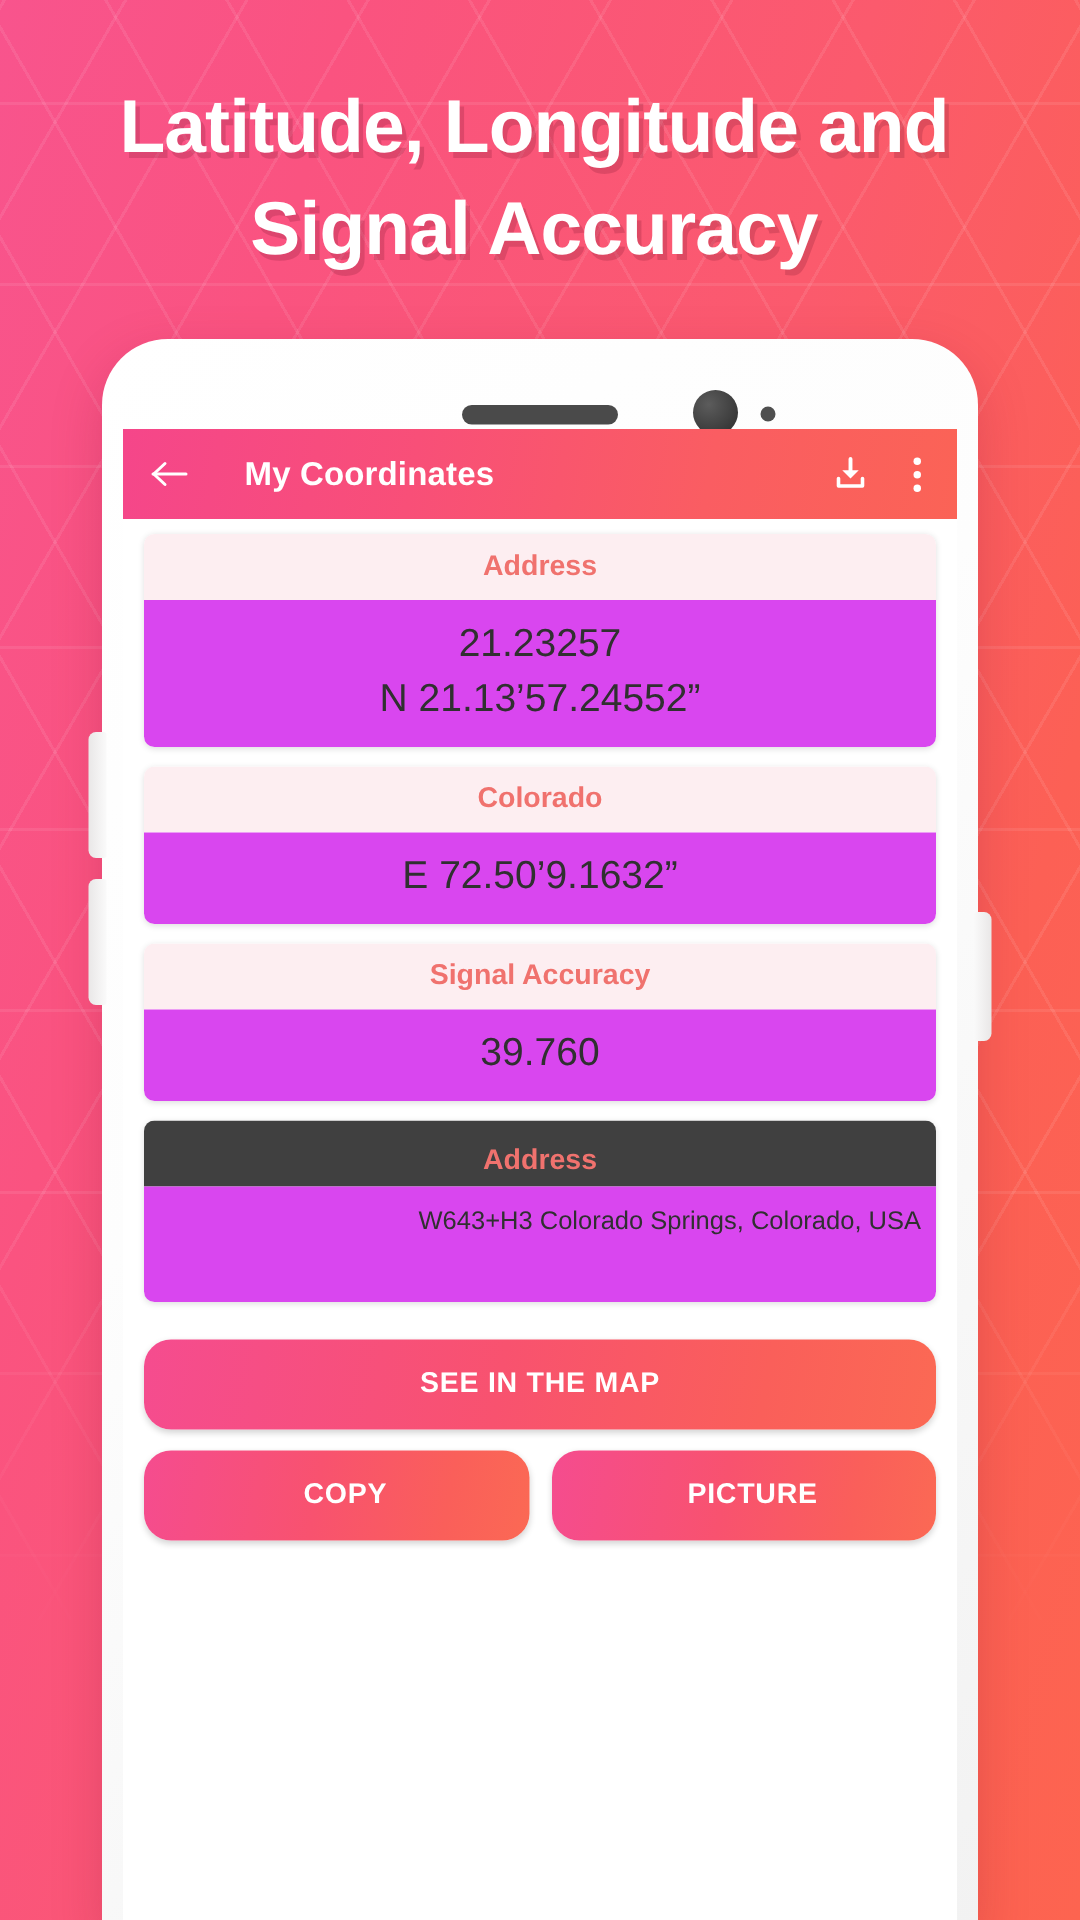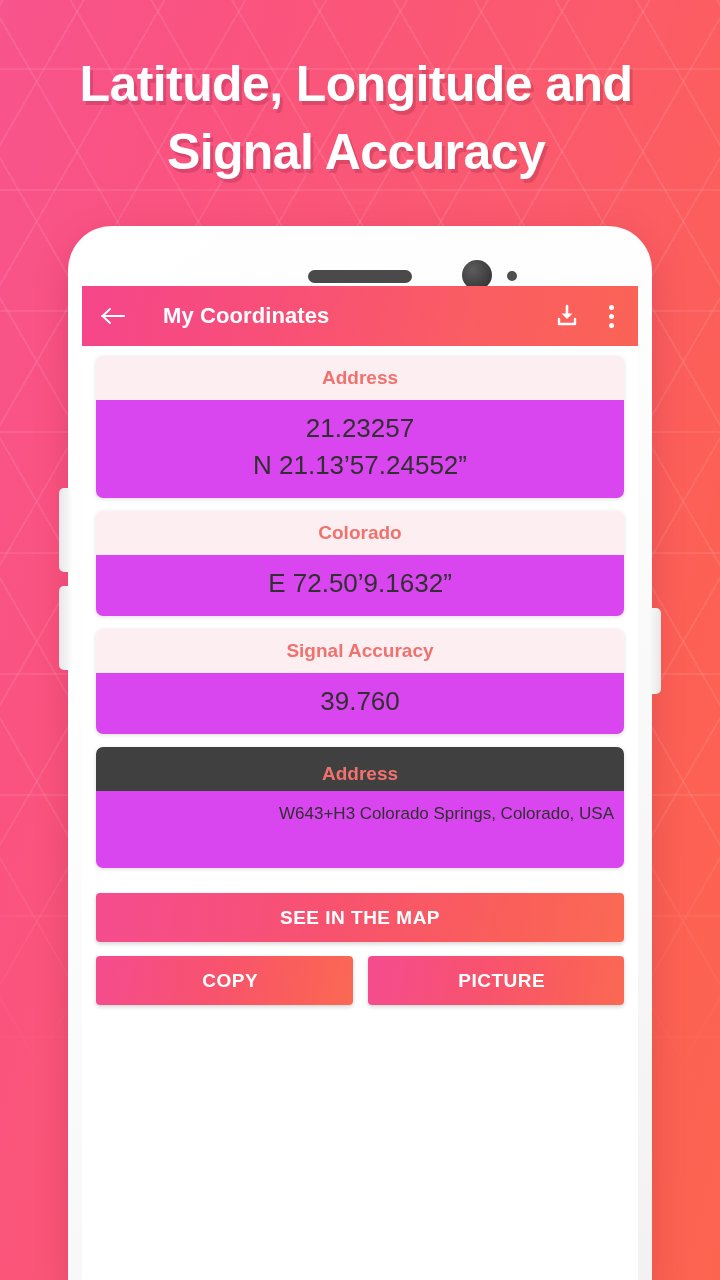--- a/index.html
+++ b/index.html
@@ -115,23 +115,23 @@
   .card-value{ font-size:26px; line-height:1.42; color:#303030; }
   .card-value.small{ font-size:17px; line-height:1.5;text-align:right; }
 
   #address-card .card-label{ background:#404040; padding-top:16px; padding-bottom:6px; }
   #address-card .card-body{ padding-bottom:42px; }
 
   
   #action-buttons{ padding:12px 14px 0 14px; }
   .grad-button{
     background:linear-gradient(100deg,#F54C8F 0%,#F8526F 45%,#FA5F5A 78%,#FB6954 100%);
-    color:#fff; border:none; border-radius:4px;
+    color:#fff; border:none; border-radius:18px;
     font-size:19px; font-weight:bold; letter-spacing:.5px;
-    width:100%; height:49px; cursor:pointer;
+    width:100%; height:60px; cursor:pointer;
     box-shadow:0 2px 4px rgba(0,0,0,.17);
     font-family:"Liberation Sans", sans-serif;
   }
   #secondary-button-row{ display:flex; gap:15px; margin-top:14px; }
   #secondary-button-row .grad-button{ flex:1 1 0;padding-left:12px; }
 </style>
 </head>
 <body>
 
 <div id="promo-bg">

